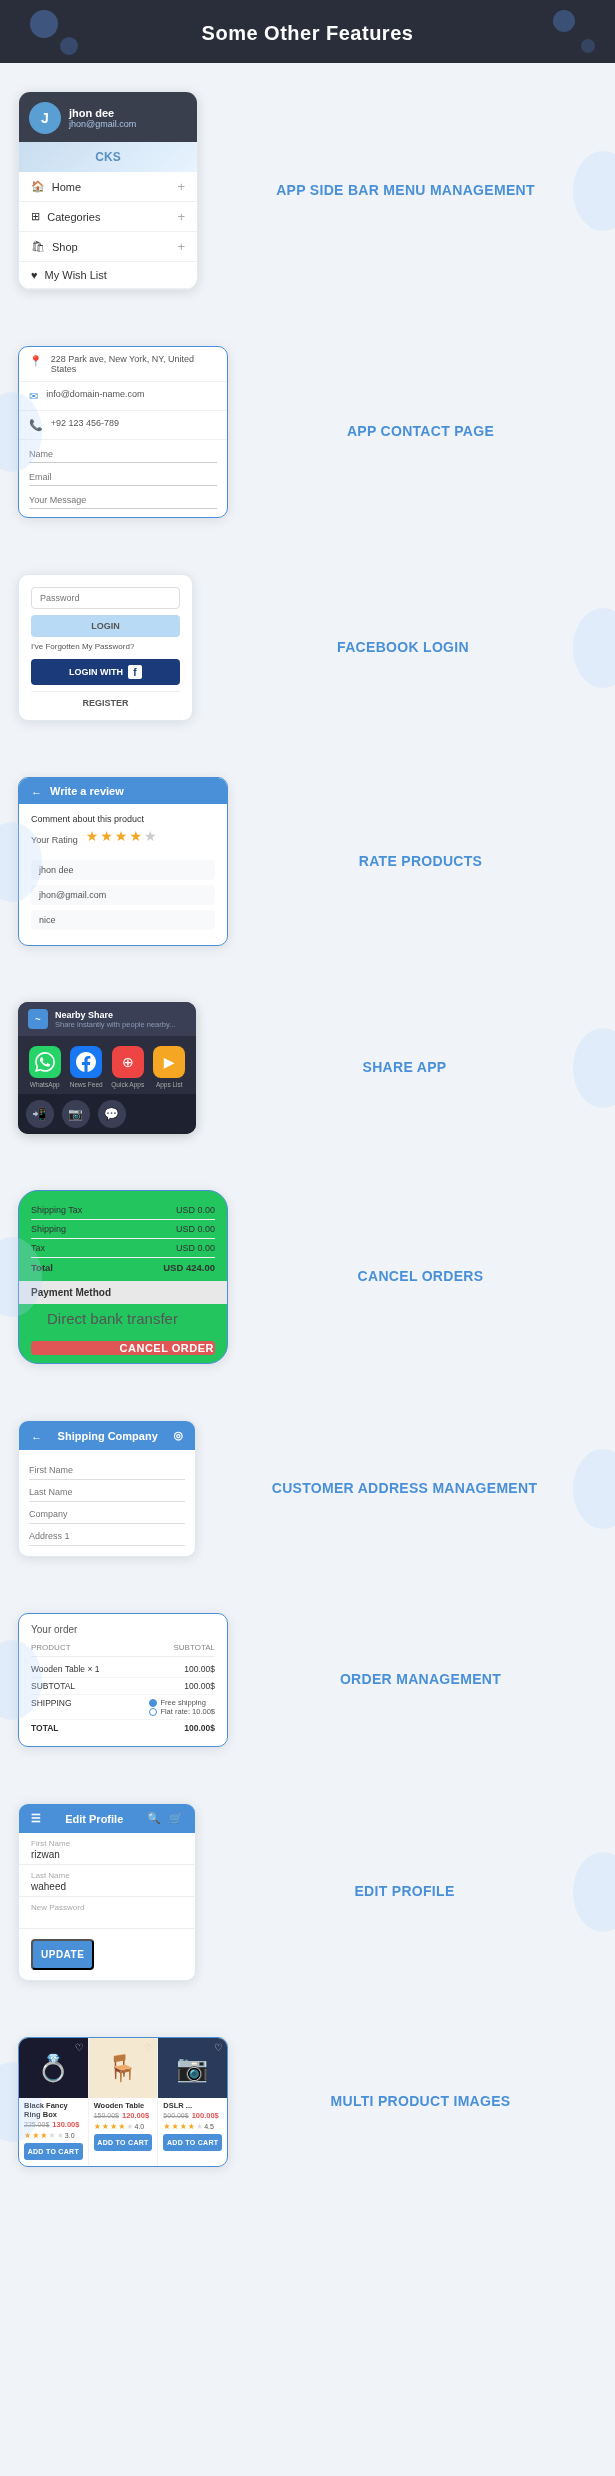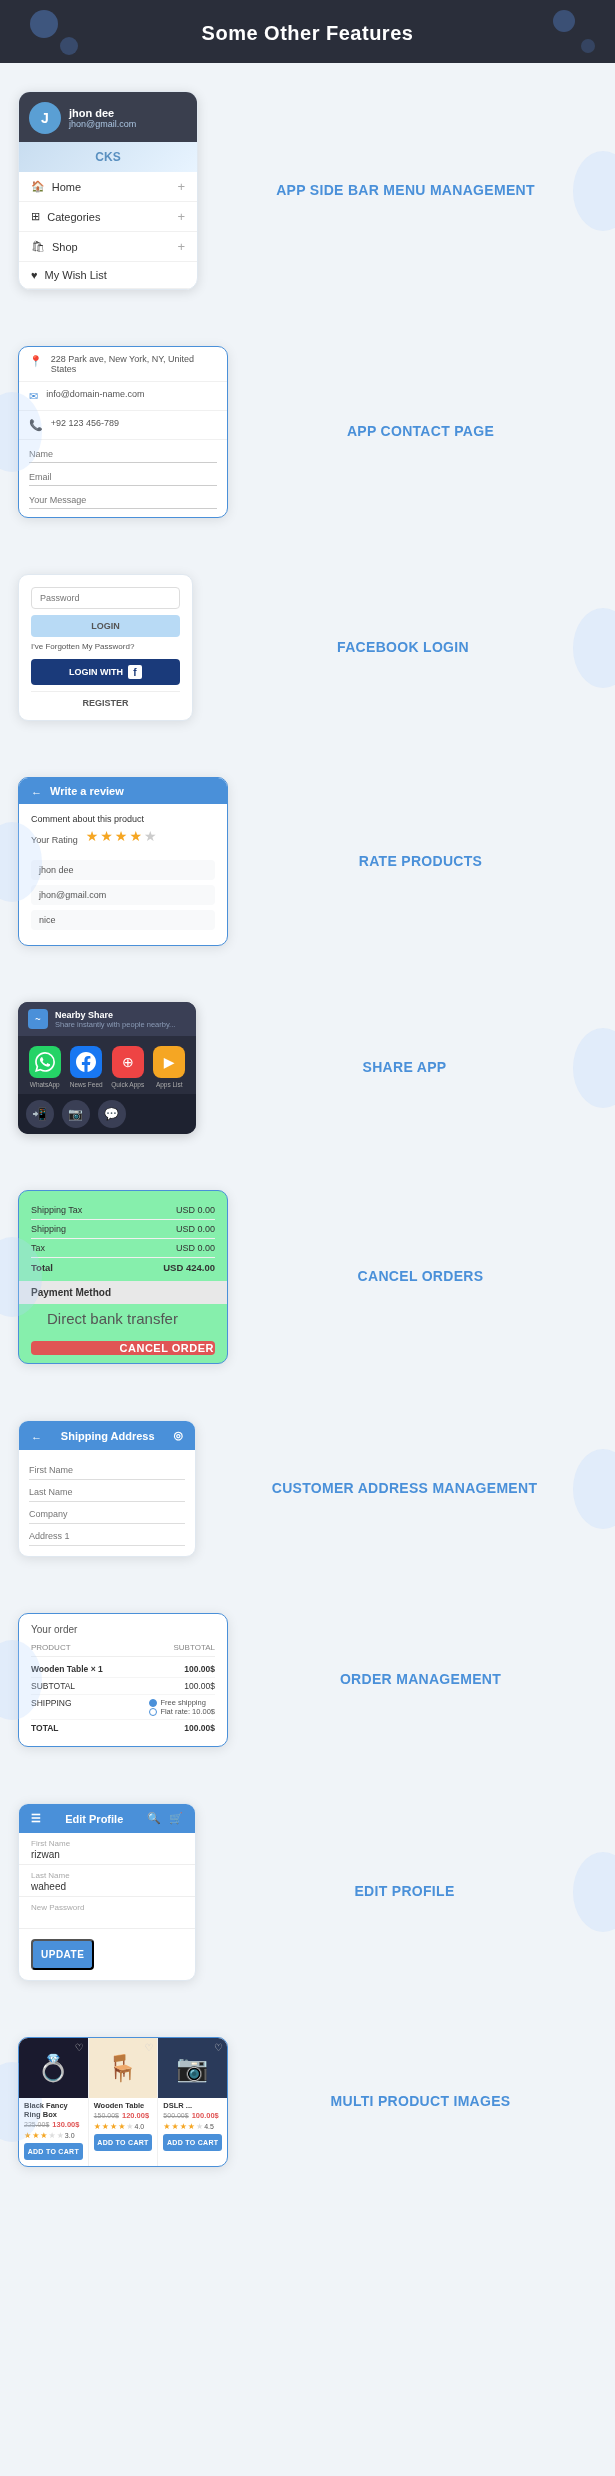--- a/index.html
+++ b/index.html
@@ -284,22 +284,22 @@
     .share-bottom-circle {
       width: 28px; height: 28px; border-radius: 50%;
       background: #3a3f55;
       display: flex; align-items: center; justify-content: center;
       font-size: 12px;
     }
 
     
     .order-card {
       flex: 0 0 210px;
-      background: #86efac;
-      border-radius: 10px;
+      background: #22c55e;
+      border-radius: 20px;
       box-shadow: 0 2px 12px rgba(0,0,0,0.1);
       border: 1.5px solid #4a90d9;
       overflow: hidden;
     }
     .order-table { width: 100%; padding: 10px 12px 0; }
     .order-row {
       display: flex; justify-content: space-between;
       font-size: 9px; color: #333;
       padding: 4px 0;
       border-bottom: 1px solid #f0f0f0;
@@ -356,21 +356,21 @@
     .order-mgmt-card {
       flex: 0 0 210px;
       background: #fff;
       border-radius: 10px;
       box-shadow: 0 2px 12px rgba(0,0,0,0.1);
       border: 1.5px solid #4a90d9;
       padding: 10px 12px;
     }
     .order-mgmt-title { font-size: 10px; color: #555; margin-bottom: 8px; }
     .order-mgmt-head { display: flex; justify-content: space-between; font-size: 8px; color: #888; border-bottom: 1px solid #eee; padding-bottom: 4px; margin-bottom: 4px; }
-    .order-mgmt-row { display: flex; justify-content: space-between; font-size: 8.5px; color: #333; padding: 3px 0; border-bottom: 1px solid #f5f5f5; font-weight: bold; }
+    .order-mgmt-row { display: flex; justify-content: space-between; font-size: 8.5px; color: #333; padding: 3px 0; border-bottom: 1px solid #f5f5f5; }
     .order-mgmt-subtotal, .order-mgmt-shipping, .order-mgmt-total {
       display: flex; justify-content: space-between;
       font-size: 8.5px; color: #333;
       padding: 3px 0;
       border-bottom: 1px solid #f5f5f5;
     }
     .order-mgmt-total { font-weight: 700; border-bottom: none; }
     .shipping-options { font-size: 7.5px; color: #555; }
     .shipping-option { display: flex; align-items: center; gap: 3px; }
     .radio-dot { width: 8px; height: 8px; border-radius: 50%; border: 1.5px solid #4a90d9; display: inline-block; }
@@ -681,21 +681,21 @@
     <button class="cancel-btn">CANCEL ORDER</button>
   </div>
 </div>
 
 <div class="section">
   <div class="deco-right"></div>
 
   <div class="address-card">
     <div class="address-header">
       <span>←</span>
-      <span>Shipping Address</span>
+      <span>Shipping Company</span>
       <span>◎</span>
     </div>
     <input class="address-field" placeholder="First Name" style="">
     <input class="address-field" placeholder="Last Name" style="">
     <input class="address-field" placeholder="Company" style="">
     <input class="address-field" placeholder="Address 1" style="">
     <div style="height:10px;"></div>
   </div>
 
   <div class="section-label">CUSTOMER ADDRESS MANAGEMENT</div>

